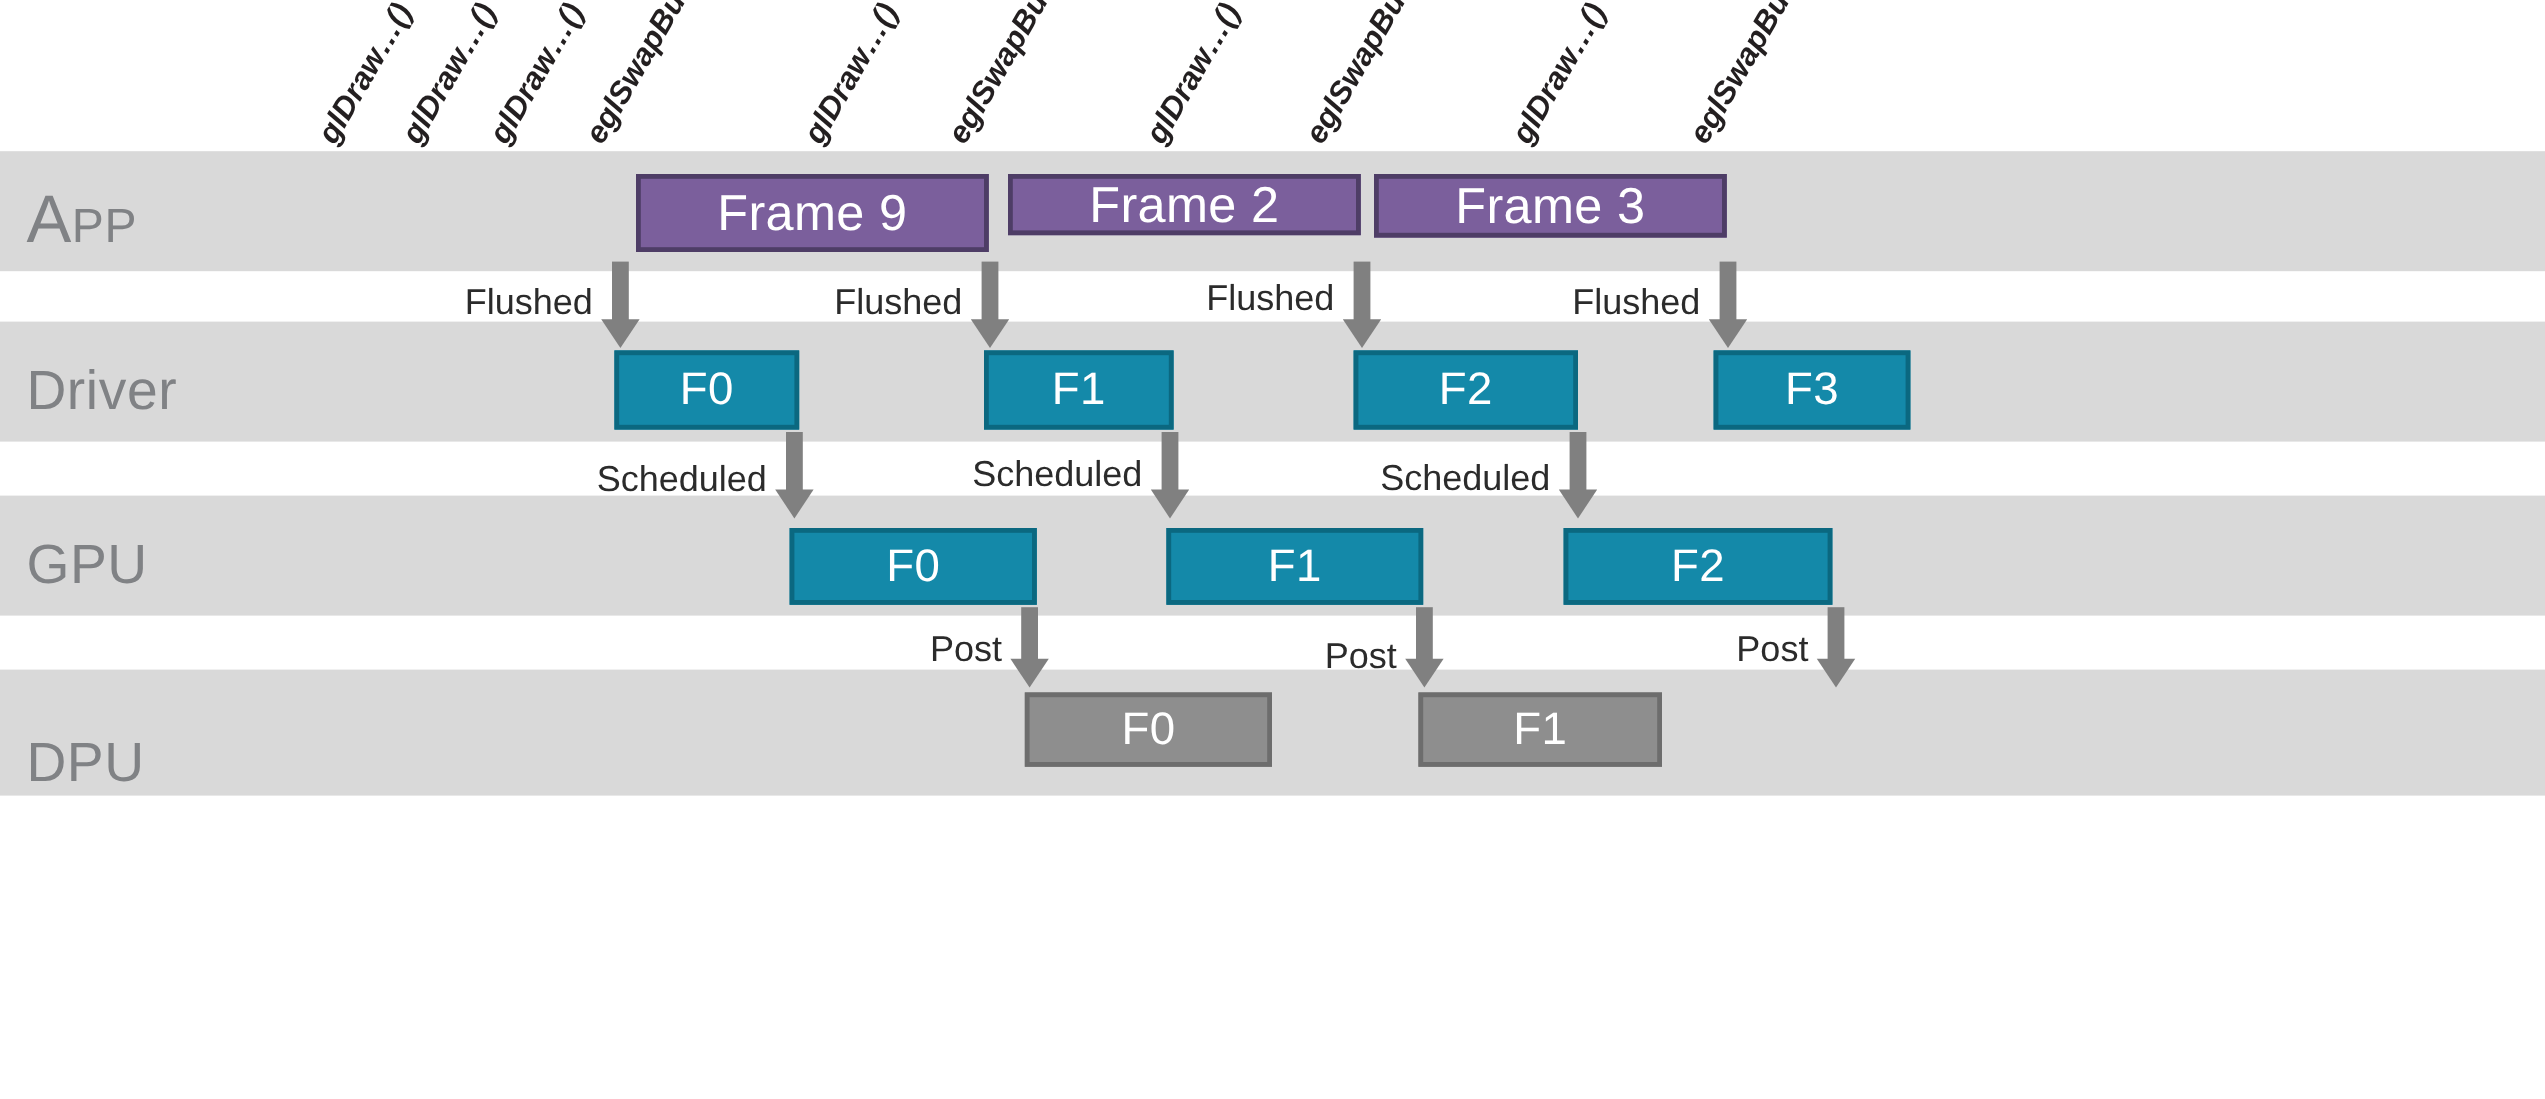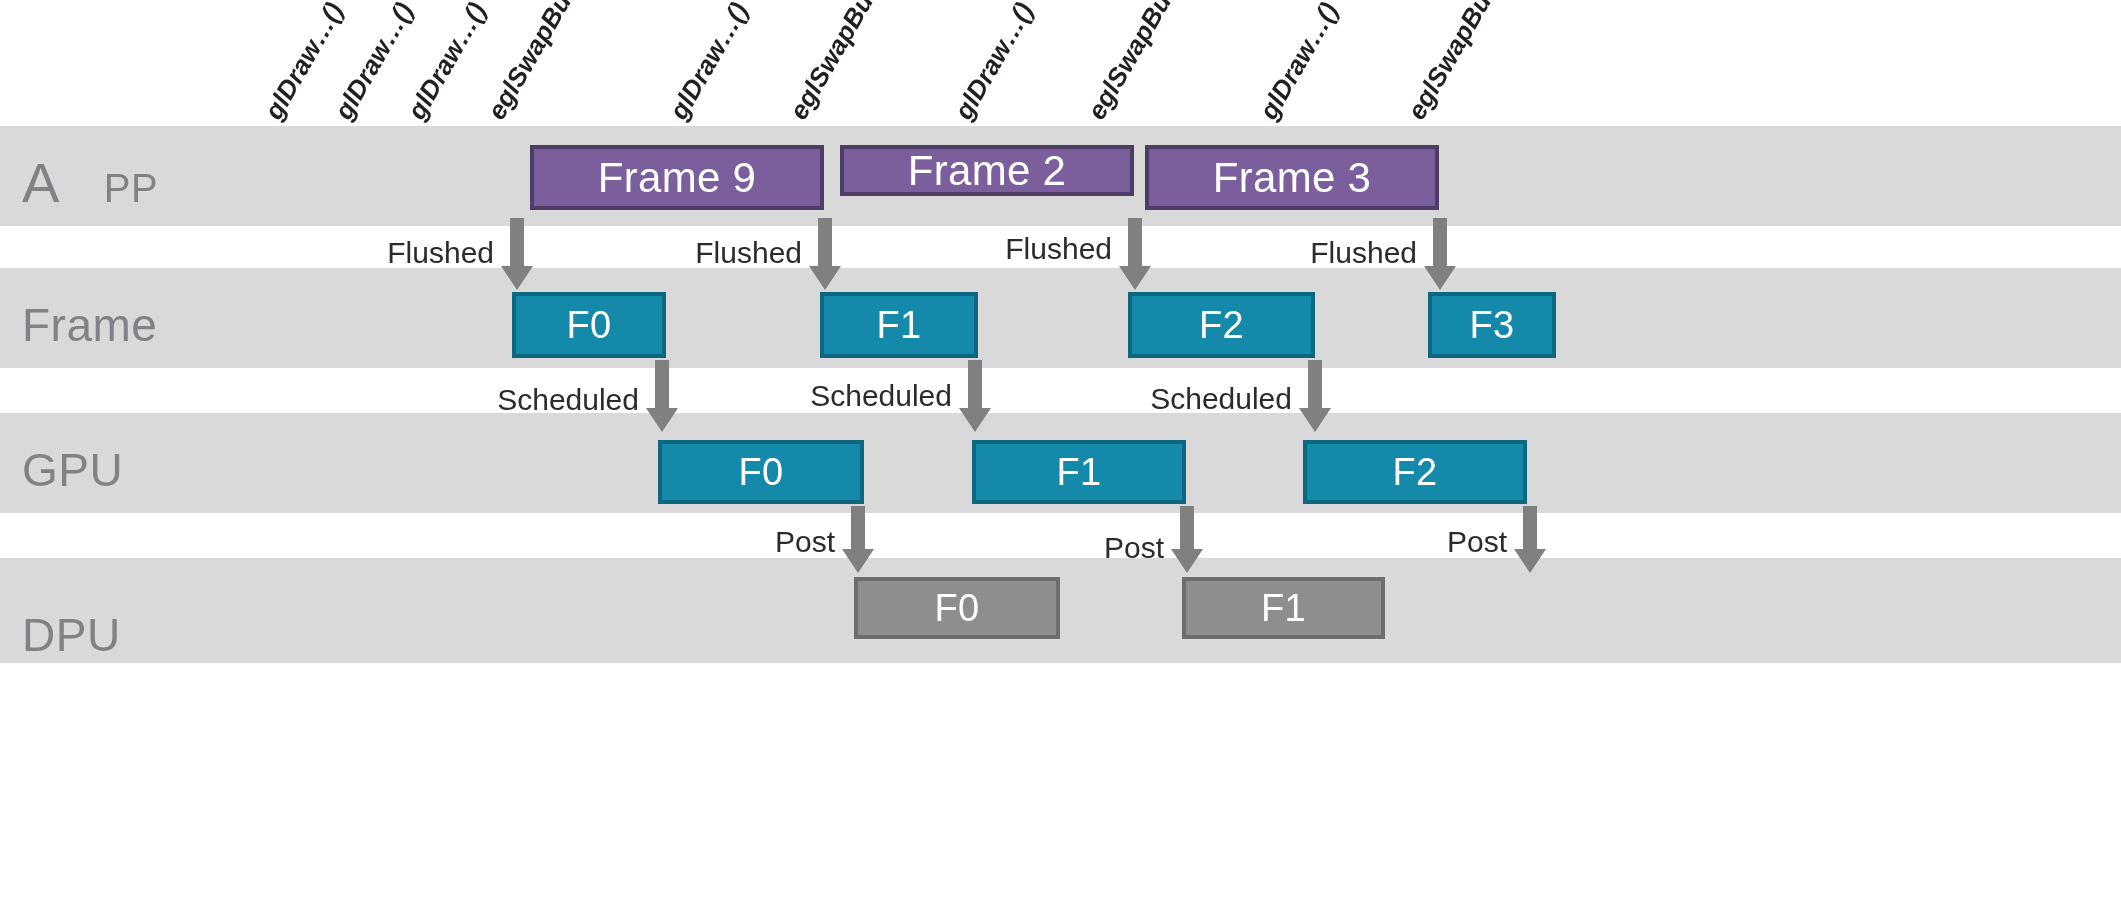--- a/index.html
+++ b/index.html
@@ -25,21 +25,21 @@
   }
   .lane-label{
     position:absolute;
     left:22px;
     color:#808285;
     font-weight:400;
     letter-spacing:.5px;
     white-space:nowrap;
   }
   .lane-label.smallcaps .lead{font-size:56px;}
-  .lane-label.smallcaps .rest{font-size:40px;margin-left:44px;}
+  .lane-label.smallcaps .rest{font-size:40px;}
   .lane-label.plain{font-size:46px;}
 
   
   .box{
     position:absolute;
     box-sizing:border-box;
     display:flex;
     align-items:center;
     justify-content:center;
     color:#ffffff;
@@ -113,21 +113,21 @@
 <div id="stage">
 
   <div class="lane-band" style="top:126px;  height:100px;"></div>
   <div class="lane-band" style="top:268px;  height:100px;"></div>
   <div class="lane-band" style="top:413px;  height:100px;"></div>
   <div class="lane-band" style="top:558px;  height:105px;"></div>
 
   <div class="lane-label smallcaps" style="top:150px;">
     <span class="lead">A</span><span class="rest">PP</span>
   </div>
-  <div class="lane-label plain" style="top:298px;">Frame</div>
+  <div class="lane-label plain" style="top:298px;">Driver</div>
   <div class="lane-label plain" style="top:443px;">GPU</div>
   <div class="lane-label plain" style="top:608px;">DPU</div>
 
   <div class="api-anchor" style="left:285px; top:124px;">
     <div class="api-call">glDraw…()</div>
   </div>
   <div class="api-anchor" style="left:355px; top:124px;">
     <div class="api-call">glDraw…()</div>
   </div>
   <div class="api-anchor" style="left:428px; top:124px;">
@@ -150,38 +150,38 @@
   </div>
   <div class="api-anchor" style="left:1280px; top:124px;">
     <div class="api-call">glDraw…()</div>
   </div>
   <div class="api-anchor" style="left:1428px; top:124px;">
     <div class="api-call">eglSwapBuffers()</div>
   </div>
 
   <div class="box app" style="left:530px; top:145px; width:294px; height:65px;">Frame 9</div>
   <div class="box app" style="left:840px; top:145px; width:294px; height:51px;">Frame 2</div>
-  <div class="box app" style="left:1145px; top:145px; width:294px; height:65px;">Frame 3</div>
+  <div class="box app" style="left:1145px; top:145px; width:294px; height:53px;">Frame 3</div>
 
   <div class="arrow" style="left:510px;  top:218px; height:50px;"></div>
   <div class="arrow-label" style="left:494px; top:253px;">Flushed</div>
 
   <div class="arrow" style="left:818px;  top:218px; height:50px;"></div>
   <div class="arrow-label" style="left:802px; top:253px;">Flushed</div>
 
   <div class="arrow" style="left:1128px; top:218px; height:50px;"></div>
   <div class="arrow-label" style="left:1112px; top:249px;">Flushed</div>
 
   <div class="arrow" style="left:1433px; top:218px; height:50px;"></div>
   <div class="arrow-label" style="left:1417px; top:253px;">Flushed</div>
 
   <div class="box work" style="left:512px;  top:292px; width:154px; height:66px;">F0</div>
   <div class="box work" style="left:820px;  top:292px; width:158px; height:66px;">F1</div>
   <div class="box work" style="left:1128px; top:292px; width:187px; height:66px;">F2</div>
-  <div class="box work" style="left:1428px; top:292px; width:128px; height:66px;">F3</div>
+  <div class="box work" style="left:1428px; top:292px; width:164px; height:66px;">F3</div>
 
   <div class="arrow" style="left:655px;  top:360px; height:50px;"></div>
   <div class="arrow-label" style="left:639px; top:400px;">Scheduled</div>
 
   <div class="arrow" style="left:968px;  top:360px; height:50px;"></div>
   <div class="arrow-label" style="left:952px; top:396px;">Scheduled</div>
 
   <div class="arrow" style="left:1308px; top:360px; height:50px;"></div>
   <div class="arrow-label" style="left:1292px; top:399px;">Scheduled</div>
 

